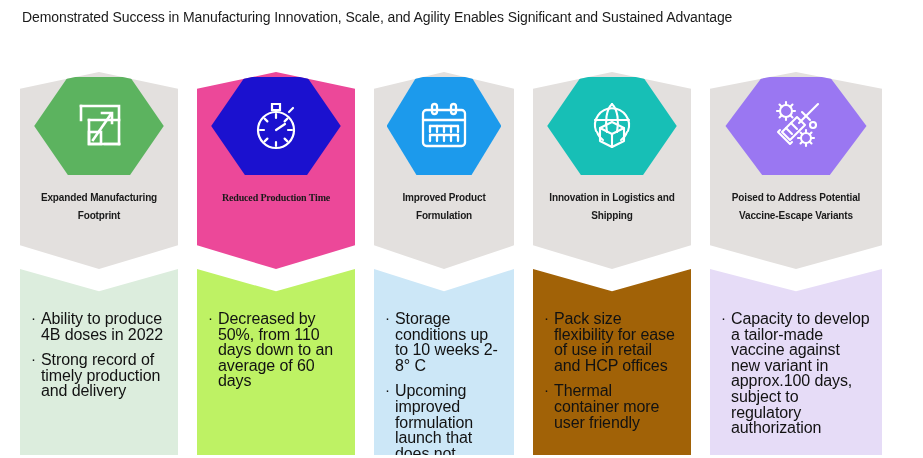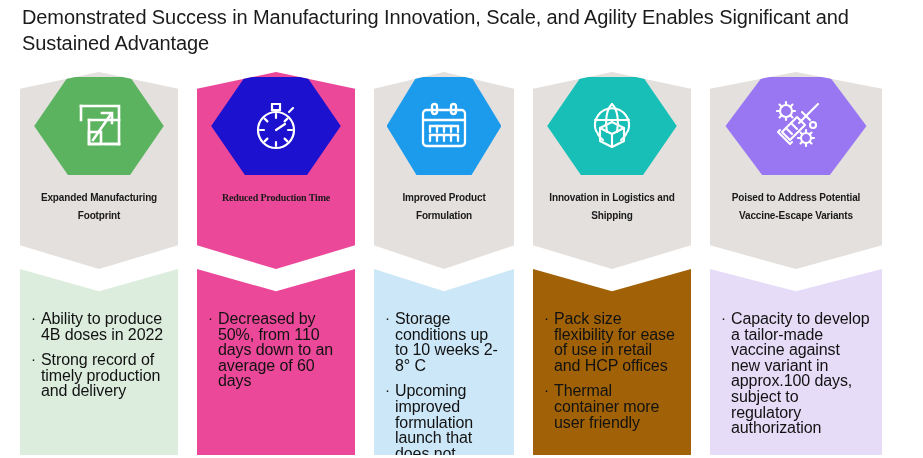--- a/index.html
+++ b/index.html
@@ -13,21 +13,21 @@
     font-family: "Liberation Sans", sans-serif;
     overflow: hidden;
     position: relative;
   }
 
   #page-title {
     position: absolute;
     left: 22px;
     top: 4px;
     width: 860px;
-    font-size: 20px;
+    font-size: 14px;
     line-height: 26px;
     color: #1b1b1b;
     font-weight: 400;
     letter-spacing: -0.1px;
   }
 
   #columns {
     position: absolute;
     left: 0;
     top: 72px;
@@ -166,21 +166,21 @@
       <path d="M17.6 21.6 L20.4 24.4"></path>
               <path d="M37.6 41.6 L40.4 44.4"></path>
       <path d="M40.4 21.6 L37.6 24.4"></path>
               <path d="M20.4 41.6 L17.6 44.4"></path>
       <path d="M42 15 L46 11"></path>
     </svg>
           </span>
         </div>
         <div class="card-heading">Reduced Production Time</div>
       </div>
-      <div class="card-body" style="background: #ec4899;">
+      <div class="card-body" style="background: #bef264;">
         <ul class="bullets">
           <li>Decreased by 50%, from 110 days down to an average of 60 days</li>
         </ul>
       </div>
     </div>
     <div class="column" style="width: 140px; margin-left: 19px;">
       <div class="card-top" style="background: rgb(227, 224, 222);">
         <div class="hex" style="background: rgb(28, 154, 236);">
           <span>
     <svg width="58" height="54" viewBox="0 0 58 54" fill="none" stroke="#ffffff" stroke-width="2.3" stroke-linecap="round">

